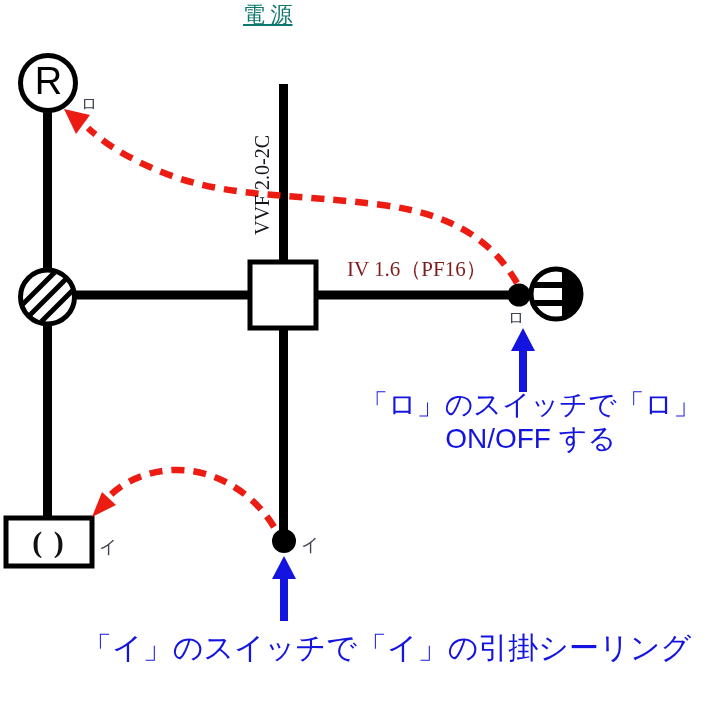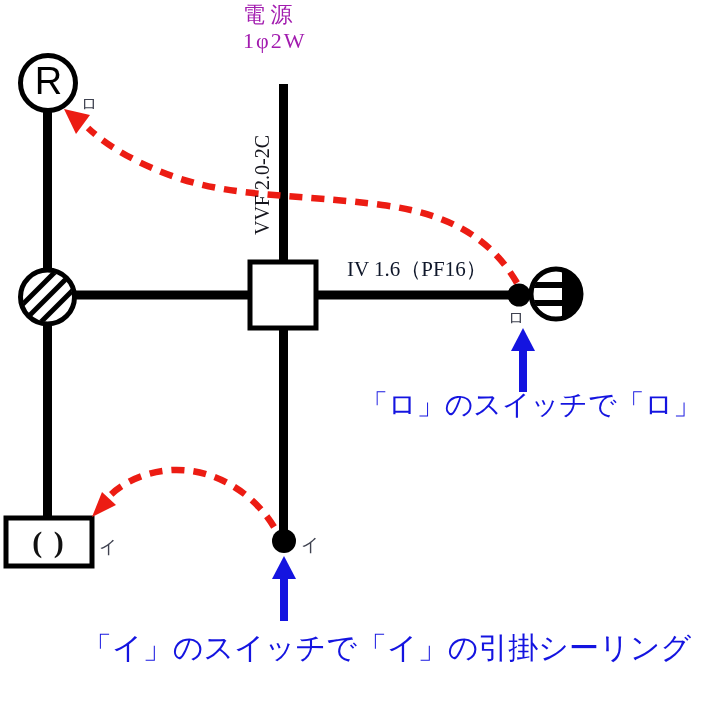--- a/index.html
+++ b/index.html
@@ -14,36 +14,37 @@
     width:724px;height:718px;
     background:#ffffff;
     overflow:hidden;
     font-family:"Liberation Serif", serif;
   }
   .abs{position:absolute;}
   .svg-layer{position:absolute;left:0;top:0;width:724px;height:718px;}
   .power-text{
     left:243px;top:2px;width:90px;
     font-family:"Liberation Serif", serif;
-    font-size:22px;line-height:26px;color:#a21caf;
+    font-size:22px;line-height:26px;color:#0f766e;
     white-space:nowrap;
+    text-decoration:underline;
   }
   .power-text .spec{letter-spacing:2px;}
   .vvf-label{
     left:191px;top:172px;width:146px;height:26px;
     text-align:center;
     font-family:"Liberation Serif", serif;
     font-size:20px;color:#15151d;
     transform:rotate(-90deg);
     white-space:nowrap;
   }
   .iv-label{
     left:347px;top:255px;
     font-family:"Liberation Serif", serif;
-    font-size:21px;color:#0f172a;
+    font-size:21px;color:#7f1d1d;
     white-space:nowrap;
   }
   .r-letter{
     left:30px;top:60px;width:37px;
     text-align:center;
     font-family:"Liberation Sans", sans-serif;
     font-size:38px;line-height:42px;color:#000;
   }
   .paren-glyph{
     left:5px;top:523px;width:88px;
@@ -135,35 +136,35 @@
     </g>
 
     <g>
       <line x1="284" y1="621" x2="284" y2="577" style="stroke:var(--blue)" stroke-width="8"></line>
       <polygon points="284,556 272,579 296,579" style="fill:var(--blue)"></polygon>
     </g>
   </svg>
 
   <div class="abs power-text">
     <div>電 源</div>
-    <div class="spec">1φ2W</div>
   </div>
 
   <div class="abs vvf-label">VVF 2.0-2C</div>
   <div class="abs iv-label">IV 1.6（PF16）</div>
 
   <div class="abs r-letter">R</div>
   <div class="abs paren-glyph">( )</div>
 
   <div class="abs tag tag-lamp">ロ</div>
   <div class="abs tag tag-switch-ro">ロ</div>
   <div class="abs tag tag-ceiling">イ</div>
   <div class="abs tag tag-switch-i">イ</div>
 
   <div class="abs note note-ro">
     <div>「ロ」のスイッチで「ロ」</div>
+    <div>ON/OFF する</div>
   </div>
 
   <div class="abs note note-i">
     <div>「イ」のスイッチで「イ」の引掛シーリング</div>
   </div>
 
 </div>
 
 </body></html>

